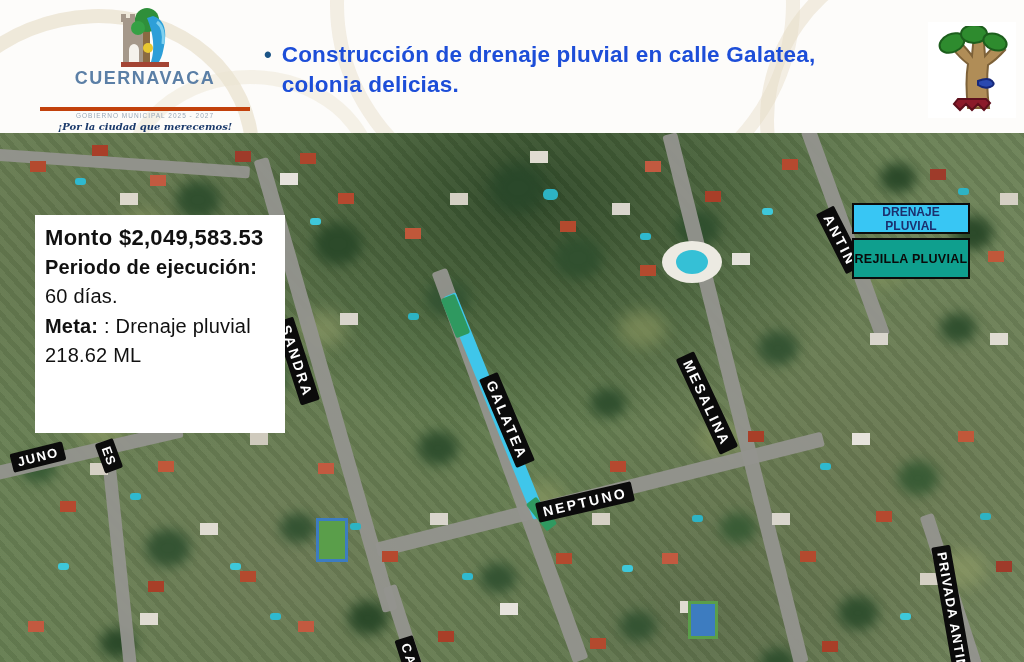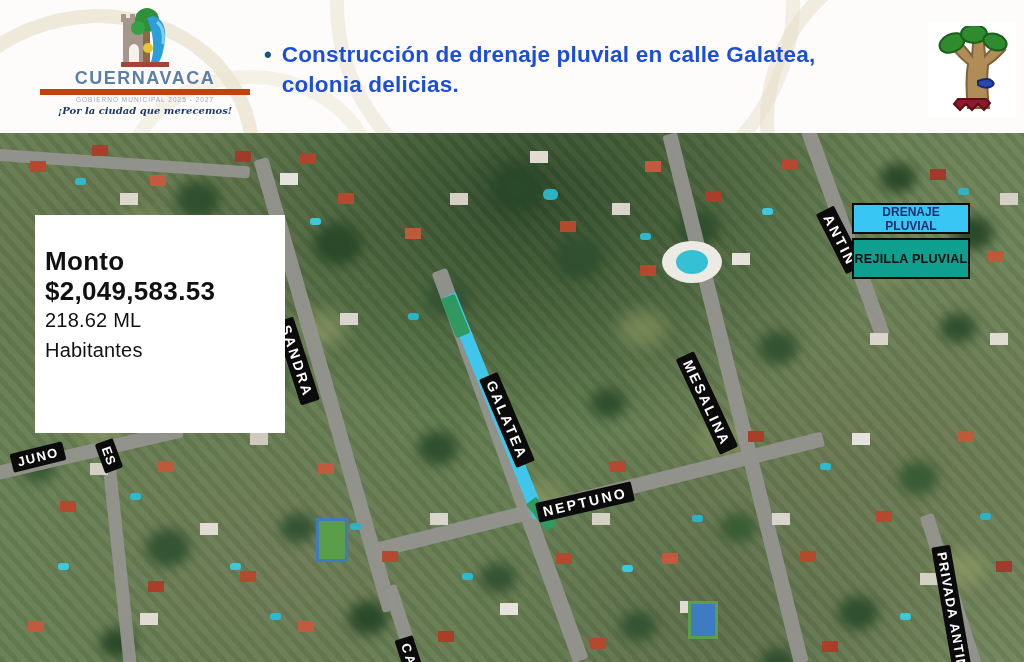--- a/index.html
+++ b/index.html
@@ -9,21 +9,21 @@
   
   .header { position:absolute; left:0; top:0; width:1024px; height:133px; background:#fdfcfa; overflow:hidden; }
   .swirl { position:absolute; border-radius:50%; border:14px solid rgba(228,217,192,0.55); }
   .swirl.s1 { left:-80px; top:10px; width:340px; height:300px; transform:rotate(-12deg); }
   .swirl.s2 { left:330px; top:-210px; width:470px; height:430px; border-color:rgba(233,224,203,0.5); }
   .swirl.s3 { left:760px; top:-60px; width:380px; height:360px; border-color:rgba(228,217,192,0.45); }
   .swirl.s4 { left:120px; top:70px; width:260px; height:220px; border-color:rgba(236,228,209,0.45); }
 
   .logo-block { position:absolute; left:40px; top:6px; width:210px; text-align:center; }
   .logo-mark { display:block; margin:0 auto; }
-  .logo-wordmark { color:#5b7fa6; font-weight:bold; font-size:18px; letter-spacing:1.5px; border-bottom:6px solid #c2410c; padding-bottom:0; }
+  .logo-wordmark { color:#5b7fa6; font-weight:bold; font-size:18px; letter-spacing:1.5px; border-bottom:4px solid #c2410c; padding-bottom:18px; }
   .logo-subtitle { color:#9aa8b8; font-size:6.5px; letter-spacing:1px; margin-top:1px; }
   .logo-slogan { color:#1b3a6b; font-family:"DejaVu Serif", serif; font-style:italic; font-weight:bold; font-size:10px; margin-top:2px; }
 
   .title-block { position:absolute; left:264px; top:40px; width:600px; display:flex; }
   .title-bullet { color:#1b5486; font-size:22px; font-weight:bold; margin-right:10px; line-height:30px; }
   .page-title { color:#1d4ed8; font-size:22.5px; font-weight:bold; line-height:30px; letter-spacing:0.2px; }
 
   .glyph-box { position:absolute; left:928px; top:22px; width:88px; height:96px; background:#ffffff; }
   .glyph-box svg { display:block; margin:4px auto 0; }
 
@@ -127,21 +127,21 @@
   .lbl-es      { left:109px; top:323px; transform:translate(-50%,-50%) rotate(70deg); font-size:13px; letter-spacing:1px; }
   .lbl-antin   { left:840px; top:107px; transform:translate(-50%,-50%) rotate(63deg); }
   .lbl-privada { left:952px; top:478px; transform:translate(-50%,-50%) rotate(80deg); font-size:13px; letter-spacing:1.5px; }
   .lbl-ca      { left:409px; top:522px; transform:translate(-50%,-50%) rotate(72deg); font-size:13px; }
 
   
   .info-box { position:absolute; left:35px; top:82px; width:250px; height:218px; background:#ffffff;
     z-index:9; padding:8px 10px 6px; color:#111; }
   .info-line { font-size:20px; line-height:29.5px; letter-spacing:0.2px; }
   .info-line .b { font-weight:bold; }
-  .info-line.big { font-size:26px;margin-top:24px; }
+  .info-line.big { font-size:22px; }
   .info-line.big .b { letter-spacing:0.3px; }
 
   
   .legend { position:absolute; left:852px; top:70px; width:118px; z-index:8; }
   .legend-box { border:2px solid #0b0b0b; text-align:center; font-weight:bold; display:flex;
     align-items:center; justify-content:center; }
   .legend-drenaje { background:#38c6f4; color:#1b2f6e; font-size:12px; height:31px; line-height:14px;
     padding:1px 10px; margin-bottom:4px; }
   .legend-rejilla { background:#0f9f8e; color:#0a0a0a; font-size:12.5px; height:41px; letter-spacing:0.3px; }
 </style>
@@ -222,22 +222,24 @@
   <div class="street-label lbl-mesalina">MESALINA</div>
   <div class="street-label lbl-sandra">SANDRA</div>
   <div class="street-label lbl-juno">JUNO</div>
   <div class="street-label lbl-es">ES</div>
   <div class="street-label lbl-antin">ANTIN</div>
   <div class="street-label lbl-privada">PRIVADA ANTIN</div>
   <div class="street-label lbl-ca">CA</div>
 
   <div class="info-box">
     <div class="info-line big"><span class="b">Monto $2,049,583.53</span><span></span></div>
+    <div class="info-line"><span class="b">Periodo de ejecución:</span><span></span></div>
+    <div class="info-line"><span class="b"></span><span>60 días.</span></div>
+    <div class="info-line"><span class="b">Meta:</span><span> : Drenaje pluvial</span></div>
     <div class="info-line"><span class="b"></span><span>218.62  ML</span></div>
-    <div class="info-line"><span class="b"></span><span>Habitantes</span></div>
   </div>
 
   <div class="legend">
     <div class="legend-box legend-drenaje">DRENAJE PLUVIAL</div>
     <div class="legend-box legend-rejilla">REJILLA PLUVIAL</div>
   </div>
 
 </div>
 
 </body></html>

